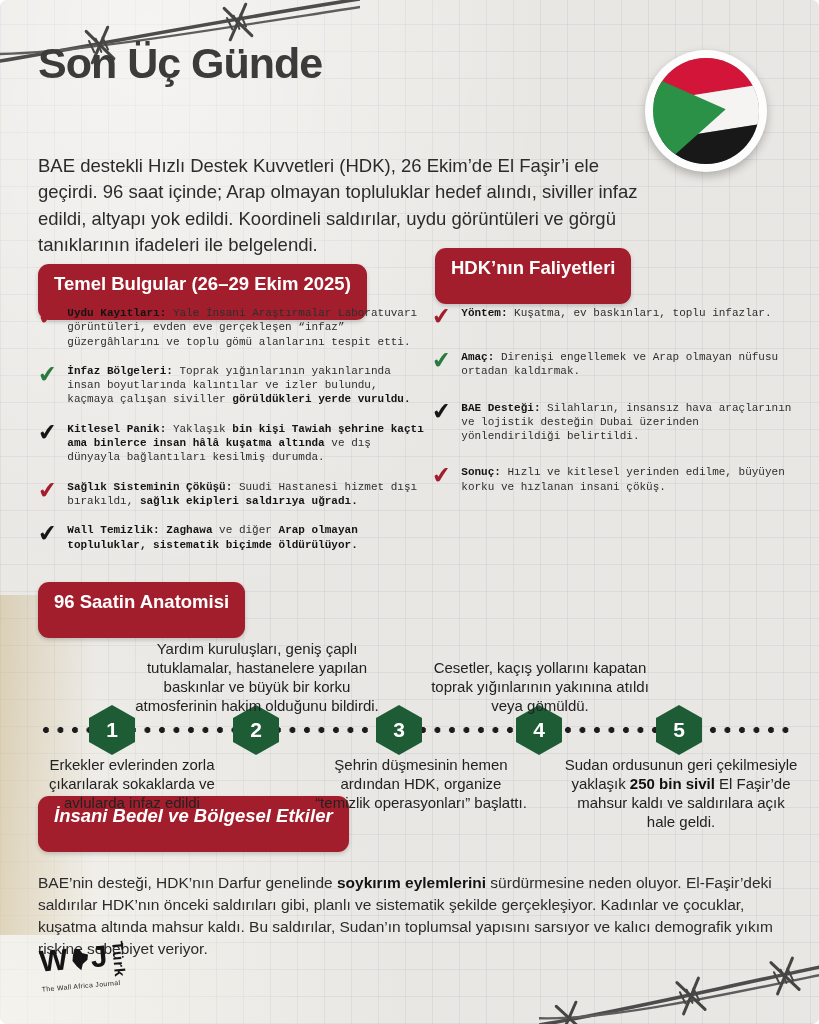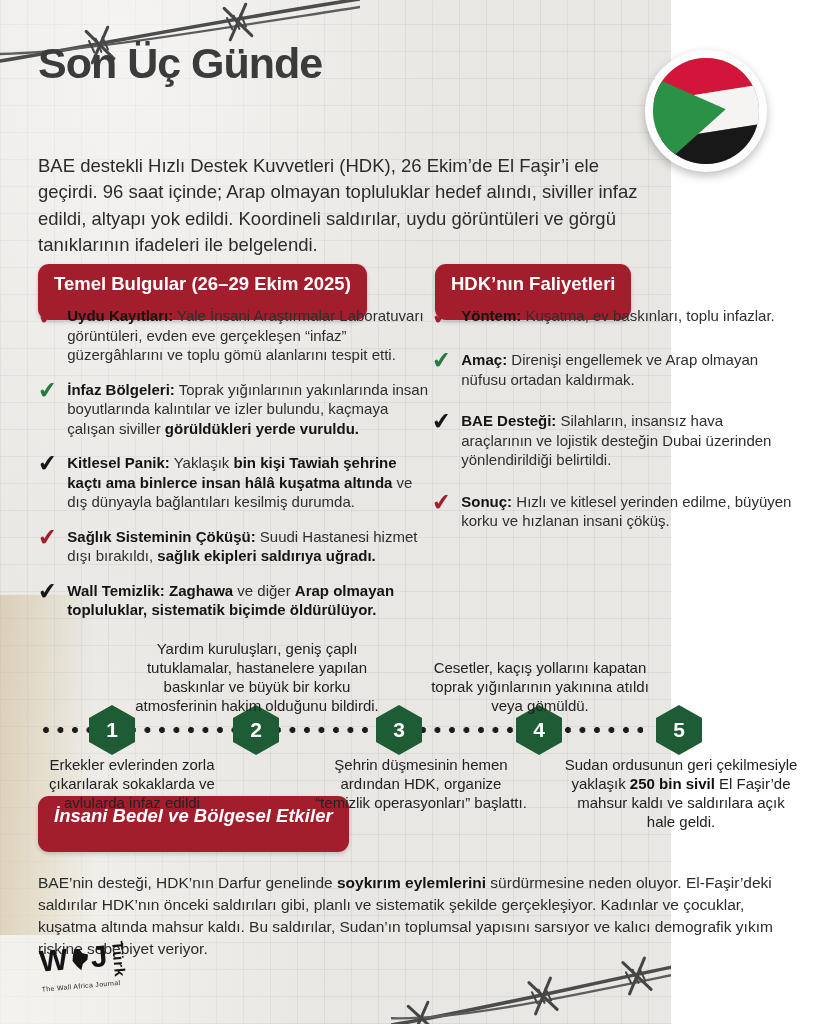--- a/index.html
+++ b/index.html
@@ -3,27 +3,28 @@
 <meta charset="utf-8">
 <style>
   * { margin:0; padding:0; box-sizing:border-box; }
   html,body { width:819px; height:1024px; }
   body {
     font-family:"Liberation Sans","DejaVu Sans",sans-serif;
     color:#2d2d2d;
     overflow:hidden;
   }
   .page {
-    position:relative; width:671px; height:1024px;
+    position:relative; width:819px; height:1024px;
     background-color:#e9e7e3;
     background-image:
       radial-gradient(ellipse at 18% 4%, rgba(255,255,255,0.55), rgba(255,255,255,0) 42%),
       radial-gradient(ellipse at 0% 100%, rgba(250,248,242,0.7), rgba(250,248,242,0) 35%),
       repeating-linear-gradient(0deg, rgba(150,155,168,0.16) 0 1px, transparent 1px 27px),
       repeating-linear-gradient(90deg, rgba(150,155,168,0.16) 0 1px, transparent 1px 27px);
+    border-radius: 7px;
   }
   .paper-stain {
     position:absolute; left:0; top:595px; width:95px; height:340px;
     background:linear-gradient(90deg, rgba(193,170,115,0.40), rgba(193,170,115,0));
     pointer-events:none;
   }
   
   .title { position:absolute; left:38px; top:40px; line-height:1.1; letter-spacing:-1px; }
   .title .l1 { display:block; font-weight:bold; font-size:43px; color:#3b3b3b; }
   .title .l2 { display:block; font-weight:bold; font-size:43px; color:var(--title_red); }
@@ -55,30 +56,30 @@
   
   .pill {
     position:absolute; display:inline-block;
     background:var(--accent_red); color:#fff;
     font-weight:bold; font-size:18.5px;
     padding:9px 16px 25px; border-radius:11px;
     box-shadow:0 2px 4px rgba(0,0,0,0.18);
     white-space:nowrap;
   }
   .pill-findings { left:38px;  top:264px; }
-  .pill-activities { left:435px; top:264px; }
+  .pill-activities { left:435px; top:248px; }
   .pill-anatomy { left:38px;  top:582px; }
   .pill-impact { left:38px;  top:796px;font-style:italic; }
   
   .col { position:absolute; top:306px; display:flex; flex-direction:column; }
   .col-left  { left:38px;  width:392px; gap:15px; }
   .col-right { left:432px; width:362px; gap:22px; }
   .bullet { display:flex; align-items:flex-start; }
   .check { font-size:23px; line-height:1; margin:-1px 10px 0 0; flex:0 0 auto; transform:rotate(-6deg); }
-  .bullet-text { font-size:15px; line-height:1.3; color:#2e2e2e; }
+  .bullet-text { font-size:11px; line-height:1.3; color:#2e2e2e;font-family:Liberation Mono, monospace; }
   .bullet-text b { color:#141414; }
   
   .tl-dots {
     position:absolute; left:42px; right:28px; top:726px; height:8px;
     background-image:radial-gradient(circle at 4px 4px, #1c1c1c 2.7px, rgba(0,0,0,0) 3.3px);
     background-size:14.5px 8px; background-repeat:repeat-x;
   }
   .hex {
     position:absolute; top:705px; width:46px; height:50px;
     background:var(--hex_green);
@@ -152,20 +153,21 @@
           <div class="s3"></div>
         <div class="tri"></div>
       </div>
     </div>
   </div>
 
   <p class="intro">BAE destekli Hızlı Destek Kuvvetleri (HDK), 26 Ekim’de El Faşir’i ele geçirdi. 96 saat içinde; Arap olmayan topluluklar hedef alındı, siviller infaz edildi, altyapı yok edildi. Koordineli saldırılar, uydu görüntüleri ve görgü tanıklarının ifadeleri ile belgelendi.</p>
 
   <div class="pill pill-findings">Temel Bulgular (26–29 Ekim 2025)</div>
   <div class="pill pill-activities">HDK’nın Faliyetleri</div>
+  <div class="pill pill-anatomy">96 Saatin Anatomisi</div>
   <div class="pill pill-impact">İnsani Bedel ve Bölgesel Etkiler</div>
 
   <div class="col col-left" id="findings-list">
       <div class="bullet">
         <span class="check" style="color: rgb(163, 30, 44);">✔</span>
         <p class="bullet-text"><b>Uydu Kayıtları:</b> Yale İnsani Araştırmalar Laboratuvarı görüntüleri, evden eve gerçekleşen “infaz” güzergâhlarını ve toplu gömü alanlarını tespit etti.</p>
       </div>
       <div class="bullet">
         <span class="check" style="color: rgb(42, 122, 64);">✔</span>
         <p class="bullet-text"><b>İnfaz Bölgeleri:</b> Toprak yığınlarının yakınlarında insan boyutlarında kalıntılar ve izler bulundu, kaçmaya çalışan siviller <b>görüldükleri yerde vuruldu.</b></p>

